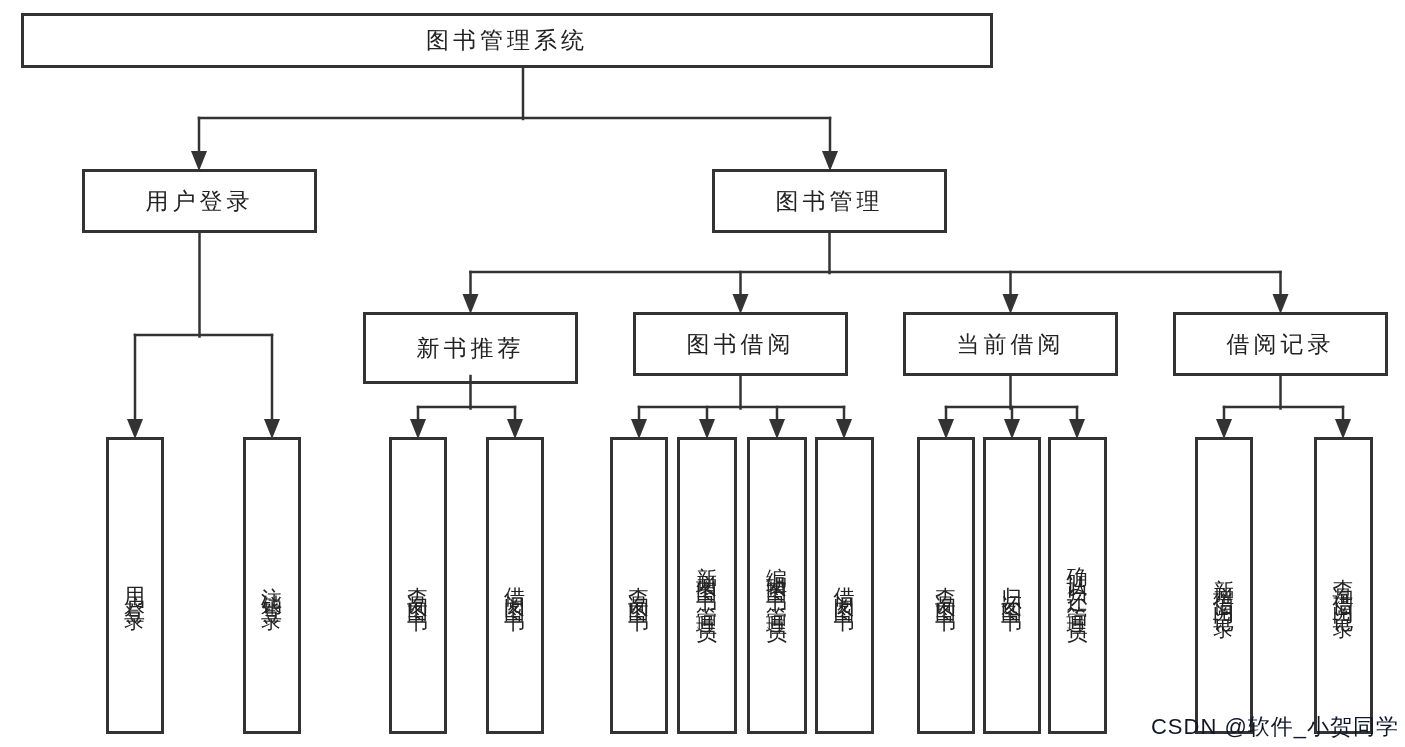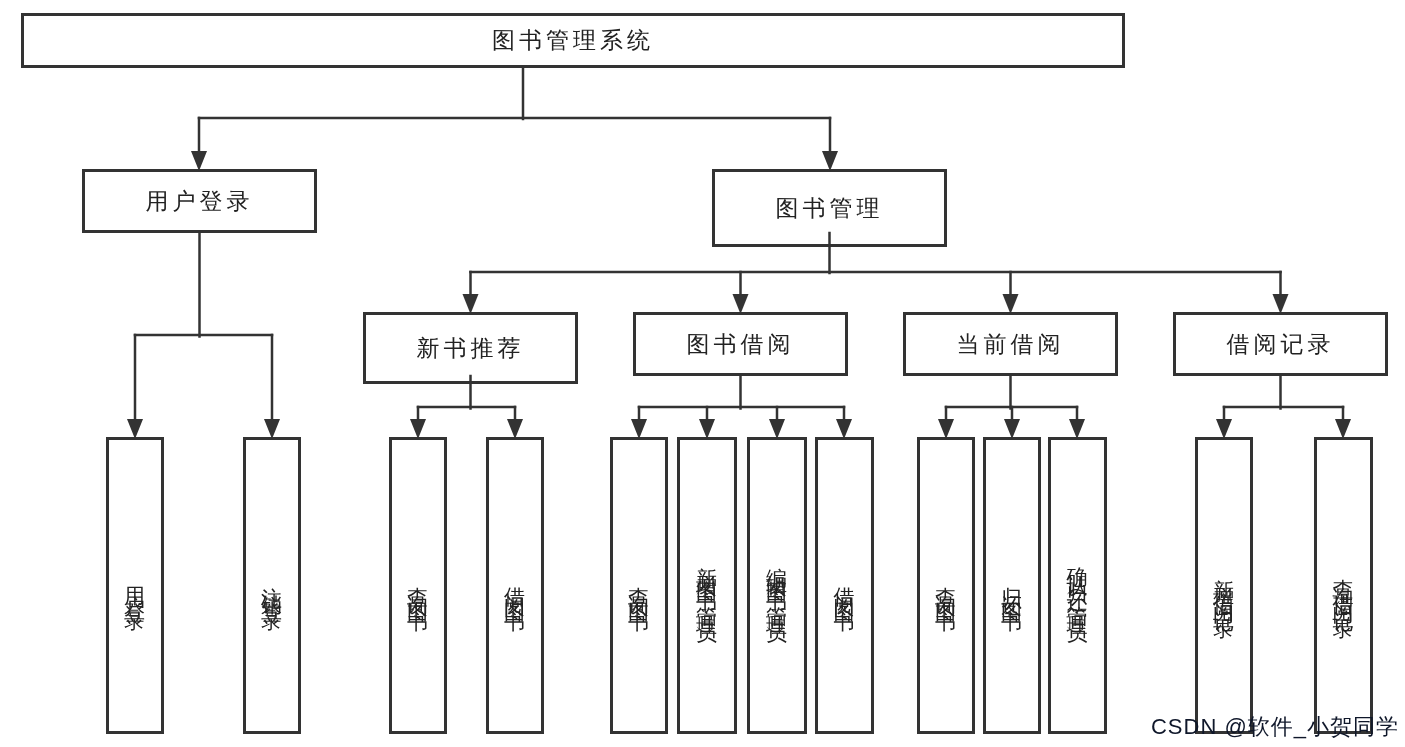--- a/index.html
+++ b/index.html
@@ -13,23 +13,23 @@
     display:flex;align-items:center;justify-content:center;
     color:#222222;font-size:23px;letter-spacing:4px;z-index:1;white-space:nowrap;
   }
   .leaf{
     position:absolute;box-sizing:border-box;border:3px solid #333333;background:#ffffff;
     top:437px;height:297px;z-index:1;
     writing-mode:vertical-lr;display:flex;align-items:center;justify-content:center;
     color:#222222;font-size:21px;letter-spacing:8px;line-height:1;
   }
   
-  #n-root{left:21px;top:13px;width:1104px;height:55px;}
+  #n-root{left:21px;top:13px;width:972px;height:55px;}
   #n-ul{left:82px;top:169px;width:235px;height:64px;}
-  #n-bm{left:712px;top:169px;width:235px;height:78px;}
+  #n-bm{left:712px;top:169px;width:235px;height:64px;}
   #n-nb{left:363px;top:312px;width:215px;height:72px;}
   #n-bb{left:633px;top:312px;width:215px;height:64px;}
   #n-cb{left:903px;top:312px;width:215px;height:64px;}
   #n-br{left:1173px;top:312px;width:215px;height:64px;}
   
   #l1{left:106px;width:58px;}
   #l2{left:243px;width:58px;}
   #l3{left:389px;width:58px;}
   #l4{left:486px;width:58px;}
   #l5{left:610px;width:58px;}

